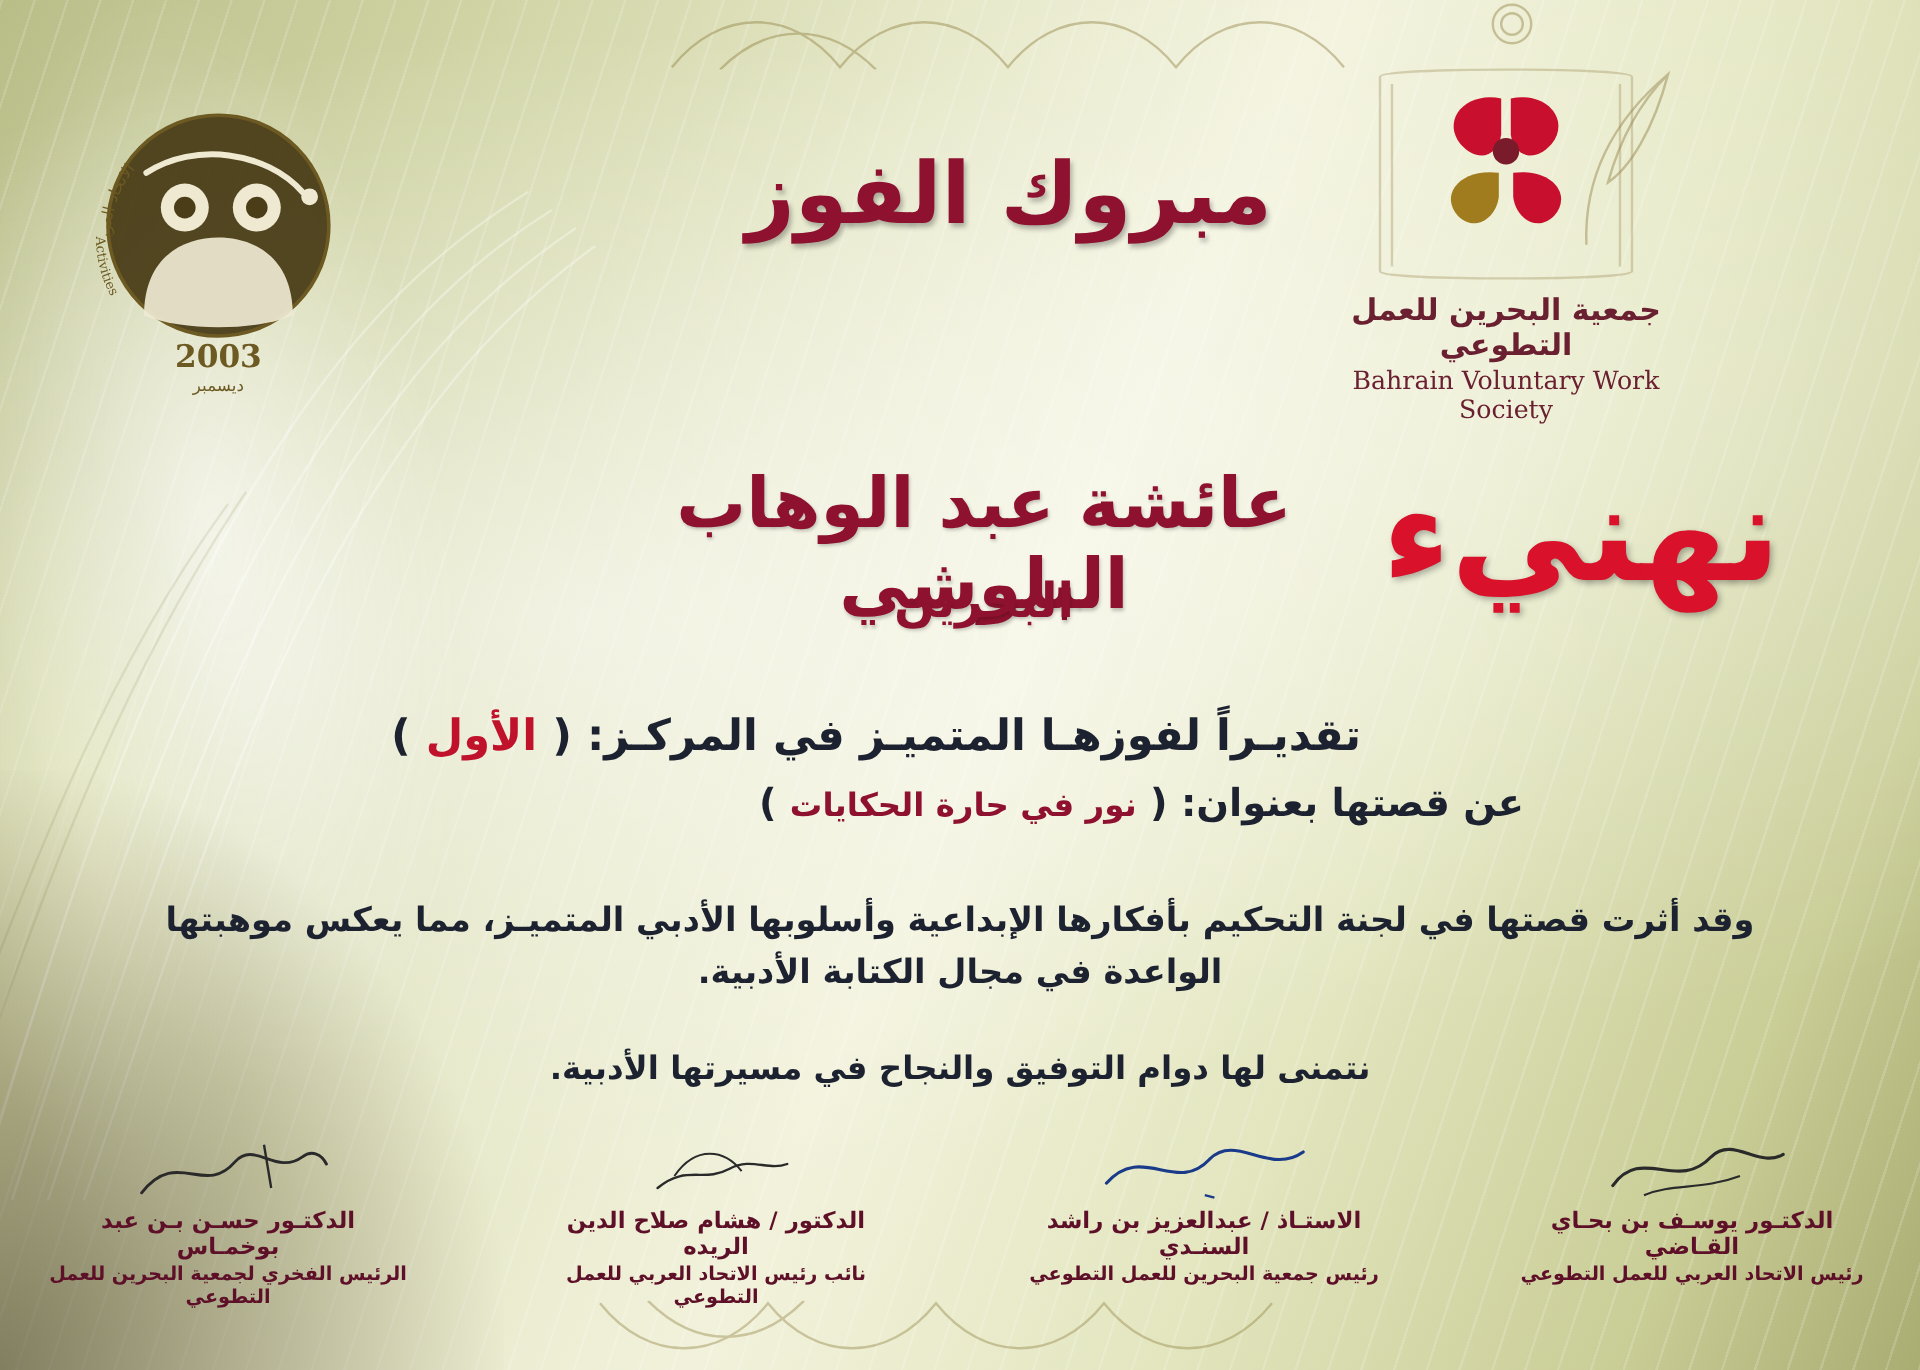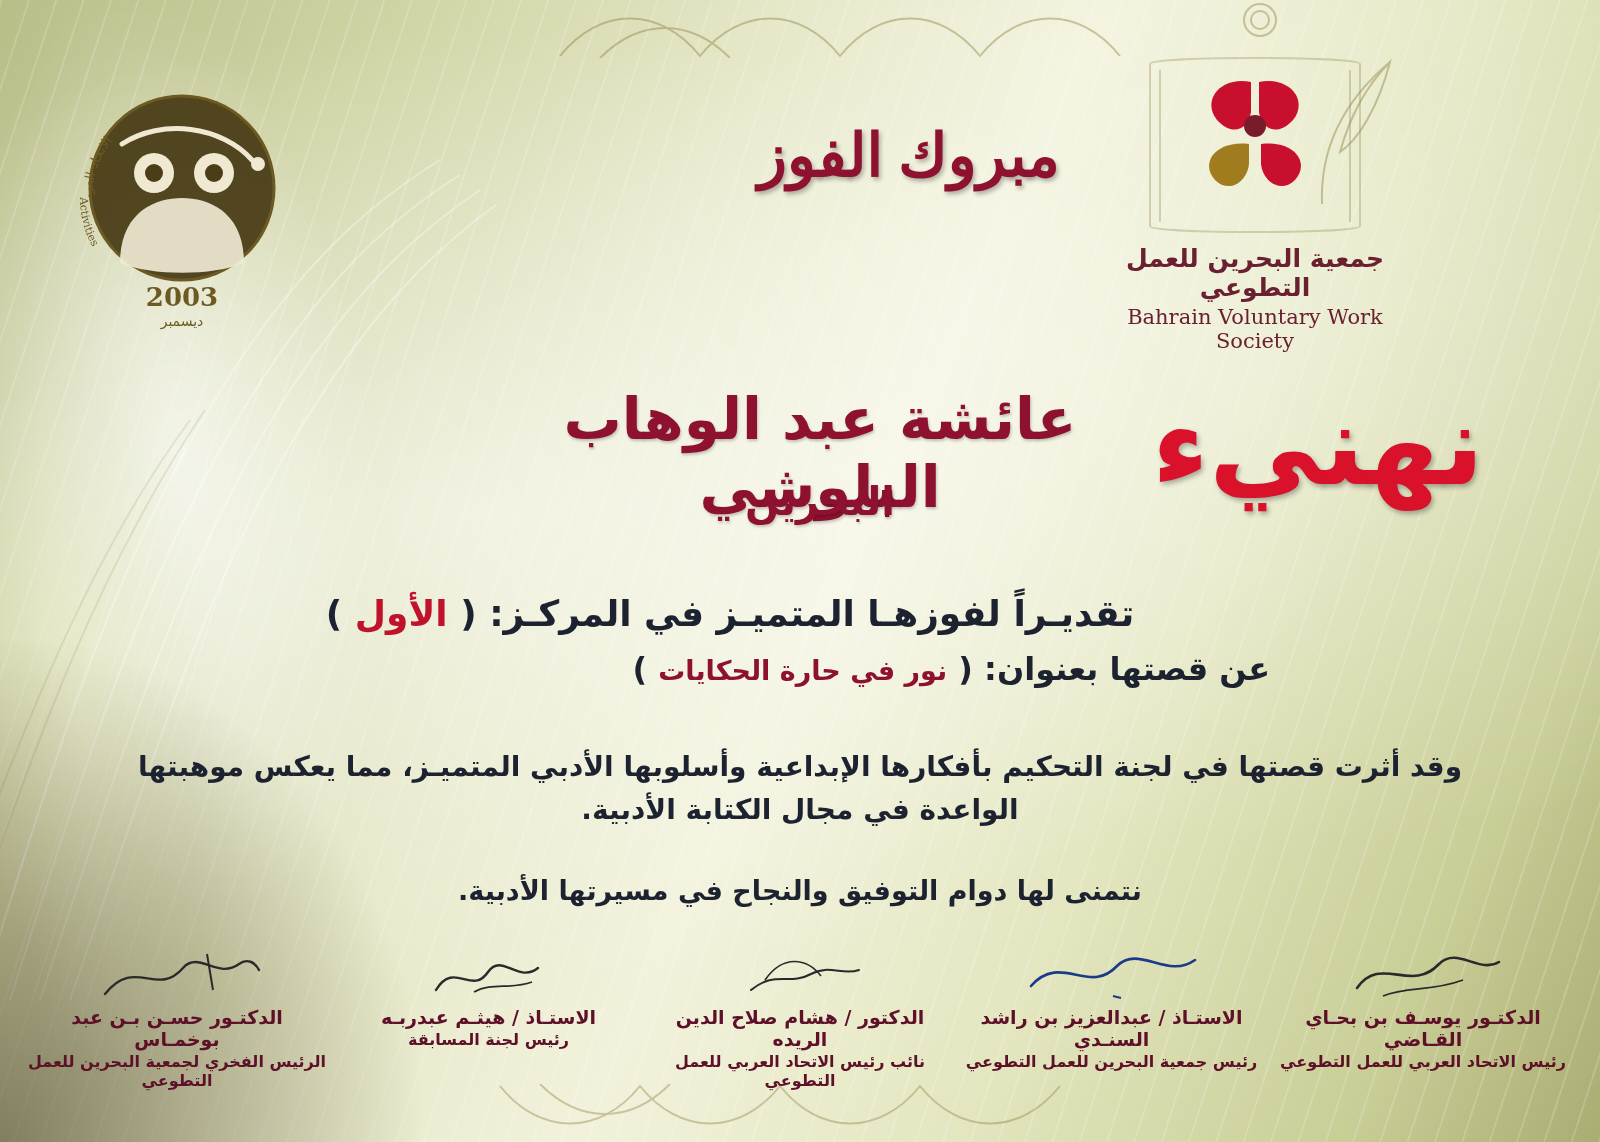--- a/index.html
+++ b/index.html
@@ -103,26 +103,25 @@
     color: #6a2030;
     font-family: "DejaVu Serif", serif;
     margin-top: 3px;
   }
 
   
   .headline {
     position: absolute;
     top: 120px;
     right: 540px;
-    font-size: 60px;
+    font-size: 71px;
     font-weight: bold;
     color: #8e1230;
     text-shadow: 2px 3px 4px rgba(0,0,0,0.28);
     letter-spacing: -2px;
-    font-family: Liberation Serif, serif;
   }
   .nahni {
     position: absolute;
     top: 380px;
     right: 116px;
     font-size: 112px;
     font-weight: bold;
     color: #d9112a;
     text-shadow: 2px 3px 5px rgba(0,0,0,0.3);
   }
@@ -198,21 +197,21 @@
 
   
   .signatures {
     position: absolute;
     left: 0;
     right: 0;
     bottom: 52px;
     display: flex;
     flex-direction: row-reverse;
     justify-content: space-between;
-    padding: 0 27px;
+    padding: 0 40px;
   }
   .sig-block {
     width: 300px;
     text-align: center;
   }
   .sig-mark {
     height: 62px;
     display: flex;
     align-items: flex-end;
     justify-content: center;
@@ -354,30 +353,20 @@
       <div class="sig-mark">
         <svg width="180" height="58" viewBox="0 0 180 58">
           <path d="M18,48 C48,10 70,52 96,22 C112,4 130,34 152,18 C160,12 168,16 172,24" fill="none" stroke="#2a2a2a" stroke-width="2.4" stroke-linecap="round"></path>
           <path d="M120,8 L126,44" fill="none" stroke="#2a2a2a" stroke-width="2"></path>
         </svg>
       </div>
       <div class="sig-name">الدكتـور حسـن بـن عبد بوخمـاس</div>
       <div class="sig-role">الرئيس الفخري لجمعية البحرين للعمل التطوعي</div>
     </div>
 
-    <div class="sig-block">
-      <div class="sig-mark">
-        <svg width="150" height="58" viewBox="0 0 150 58">
-          <path d="M22,44 C40,14 58,50 74,26 C88,6 104,38 124,22" fill="none" stroke="#2a2a2a" stroke-width="2.4" stroke-linecap="round"></path>
-          <path d="M60,46 C78,36 96,44 118,36" fill="none" stroke="#2a2a2a" stroke-width="1.8"></path>
-        </svg>
-      </div>
-      <div class="sig-name">الاستـاذ / هيثـم عبدربـه</div>
-      <div class="sig-role">رئيس لجنة المسابقة</div>
-    </div>
 
     <div class="sig-block">
       <div class="sig-mark">
         <svg width="150" height="58" viewBox="0 0 150 58">
           <path d="M26,44 C50,24 64,40 86,28 C104,18 118,30 134,24" fill="none" stroke="#2a2a2a" stroke-width="2" stroke-linecap="round"></path>
           <path d="M40,34 C58,8 82,12 96,30" fill="none" stroke="#2a2a2a" stroke-width="1.6"></path>
         </svg>
       </div>
       <div class="sig-name">الدكتور / هشام صلاح الدين الريده</div>
       <div class="sig-role">نائب رئيس الاتحاد العربي للعمل التطوعي</div>

